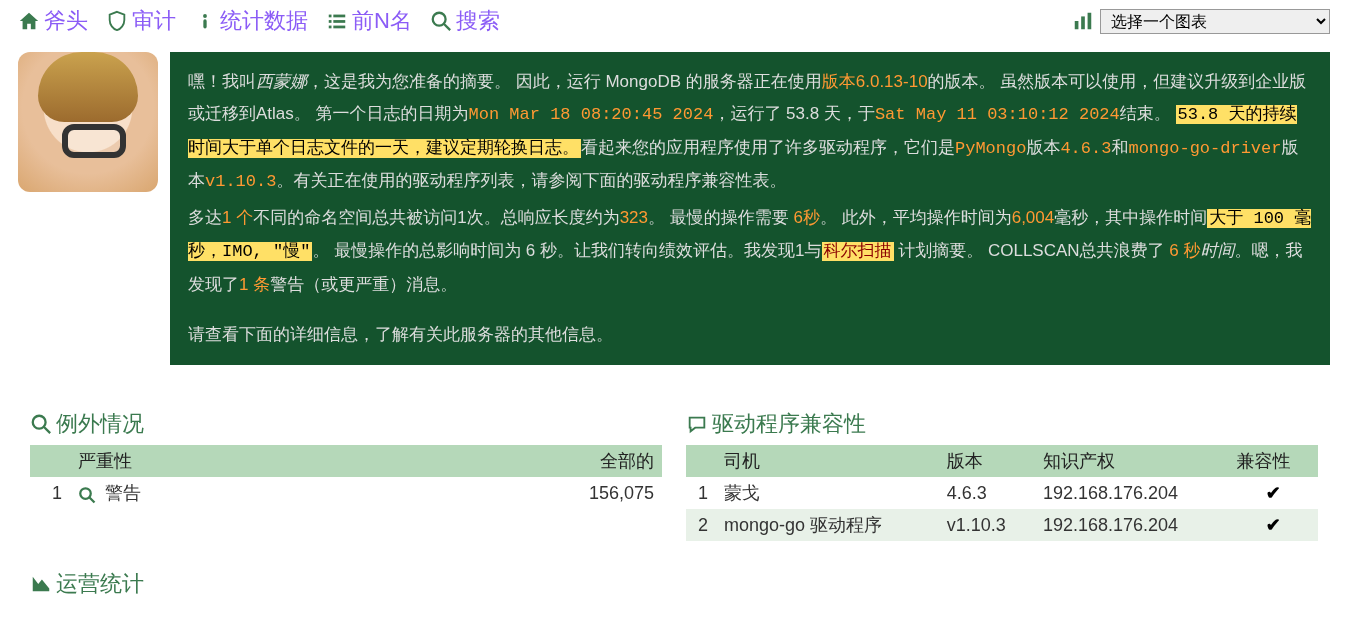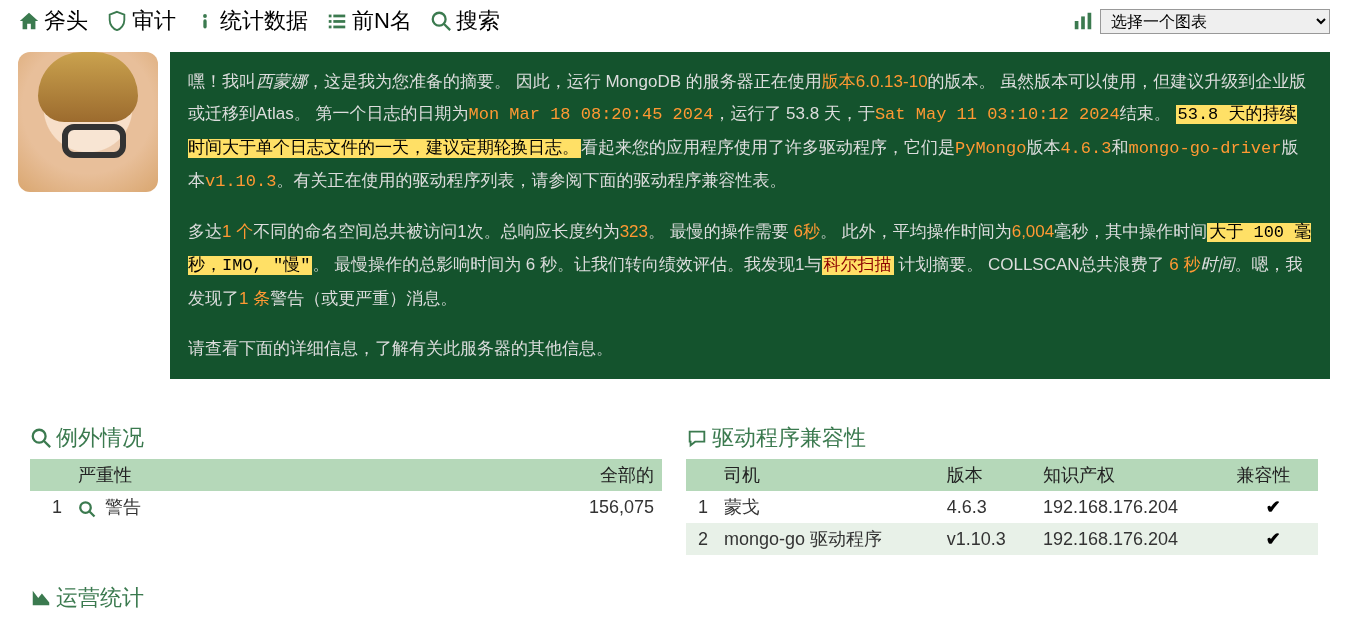--- a/index.html
+++ b/index.html
@@ -15,21 +15,21 @@
     align-items: center;
     padding: 6px 18px 6px 18px;
     background: #fff;
     gap: 18px;
   }
   .nav-left { display: flex; gap: 18px; align-items: center; }
   .nav-item {
     display: flex;
     align-items: center;
     gap: 4px;
-    color: #000000;
+    color: #8b5cf6;
     font-size: 22px;
     cursor: pointer;
   }
   .nav-item .icon { width: 22px; height: 22px; display: inline-flex; align-items:center; justify-content:center; color:#3b7a4f;}
   .nav-right { margin-left: auto; display:flex; align-items:center; gap:6px; }
   .chart-select {
     border: 1px solid #999;
     font-size: 16px;
     padding: 2px 6px;
     background: #efefef;
@@ -149,21 +149,21 @@
   </div>
 </div>
 
 <div class="main">
   <div class="avatar"></div>
   <div class="summary">
     <p>
       <span>嘿！我叫</span><span class="it">西蒙娜</span><span>，这是我为您准备的摘要。 因此，运行 MongoDB 的服务器正在使用</span><span class="o">版本6.0.13-10</span><span>的版本。 虽然版本可以使用，但建议升级到企业版或迁移到Atlas。 第一个日志的日期为</span><span class="mono">Mon Mar 18 08:20:45 2024</span><span>，运行了 53.8 天，于</span><span class="mono">Sat May 11 03:10:12 2024</span><span>结束。</span>
       <span class="hl">53.8 天的持续时间大于单个日志文件的一天，建议定期轮换日志。</span><span>看起来您的应用程序使用了许多驱动程序，它们是</span><span class="mono">PyMongo</span><span>版本</span><span class="mono">4.6.3</span><span>和</span><span class="mono">mongo-go-driver</span><span>版本</span><span class="mono">v1.10.3</span><span>。有关正在使用的驱动程序列表，请参阅下面的驱动程序兼容性表。</span>
     </p>
-    <p style="margin-top:18px">
+    <p style="margin-top:4px">
       <span>多达</span><span class="o">1 个</span><span>不同的命名空间总共被访问1次。总响应长度约为</span><span class="o">323</span><span>。 最慢的操作需要 </span><span class="o">6秒</span><span>。 此外，平均操作时间为</span><span class="o">6,004</span><span>毫秒，其中操作时间</span><span class="hl">大于 100 毫秒，IMO, "慢"</span><span>。 最慢操作的总影响时间为 6 秒。让我们转向绩效评估。我发现1与</span><span class="hl2">科尔扫描</span><span> 计划摘要。  COLLSCAN总共浪费了 </span><span class="o">6 秒</span><span class="it">时间</span><span>。嗯，我发现了</span><span class="o">1 条</span><span>警告（或更严重）消息。</span>
     </p>
     <p style="margin-top:18px">请查看下面的详细信息，了解有关此服务器的其他信息。</p>
   </div>
 </div>
 
 <div class="panels">
   <div class="panel">
     <div class="panel-title">
       <span class="icon">

